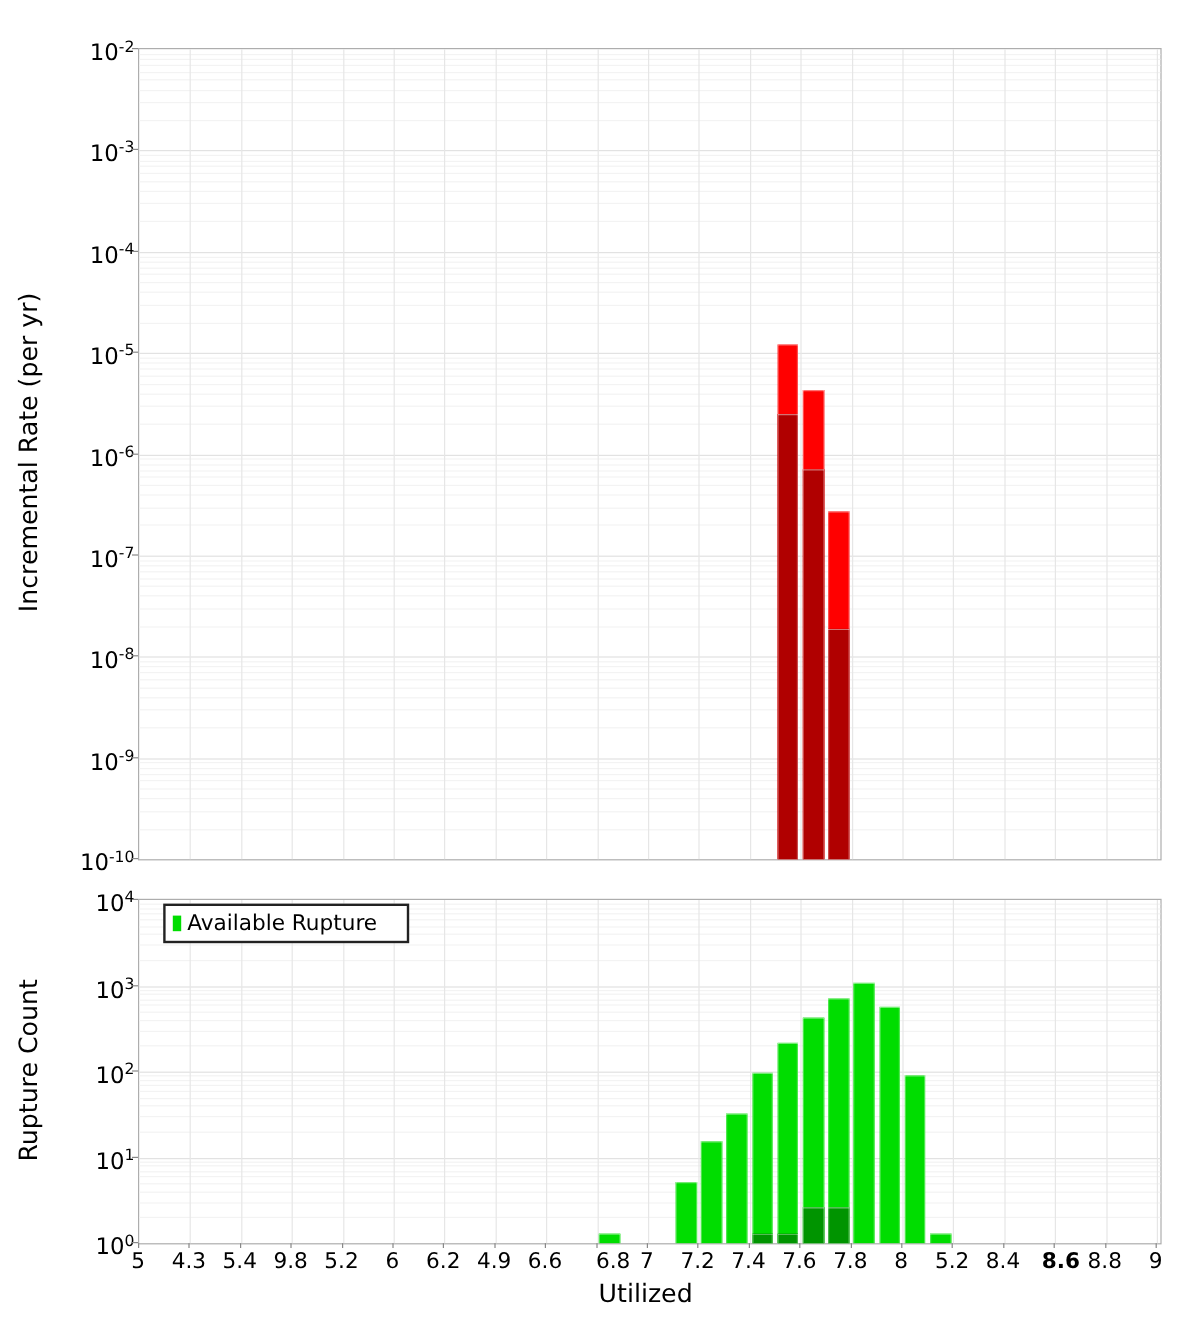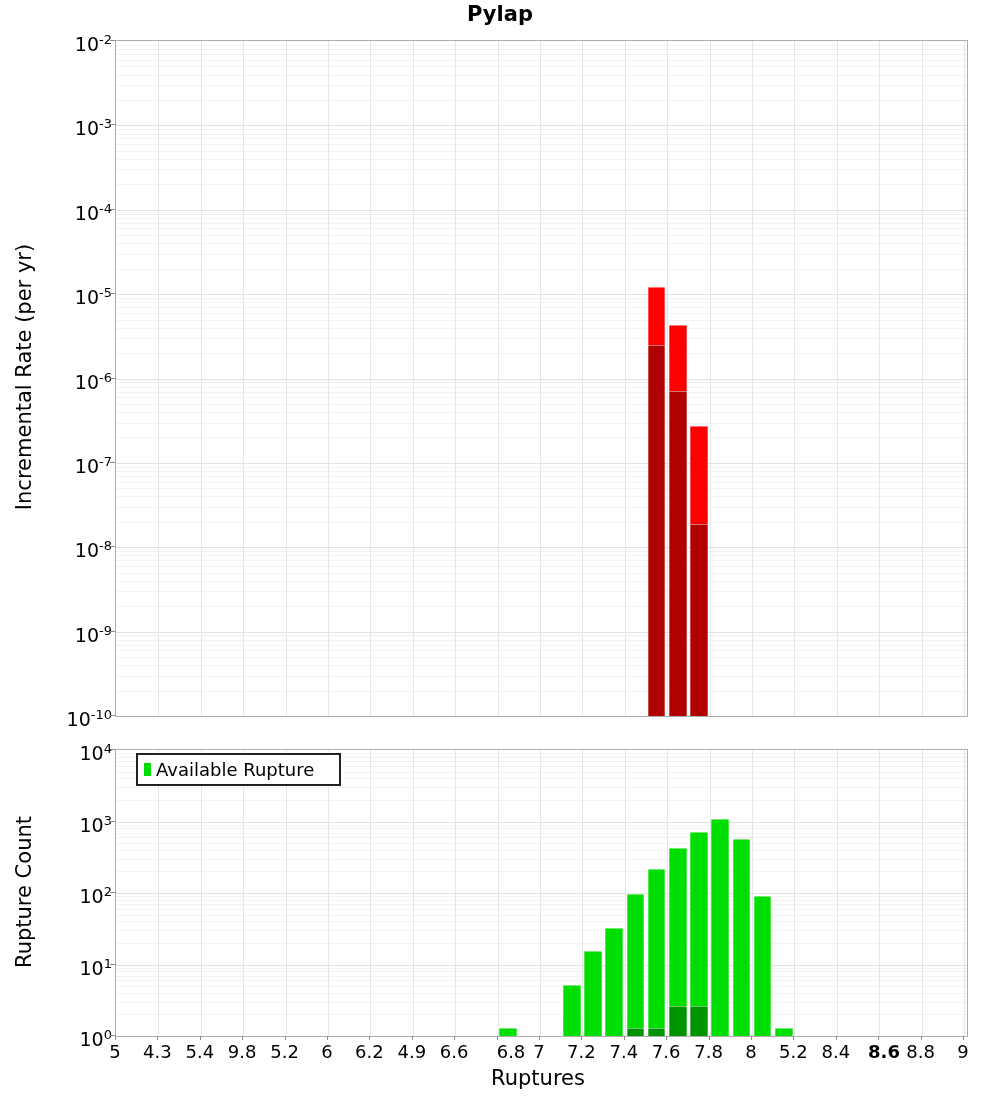--- a/index.html
+++ b/index.html
@@ -31,25 +31,24 @@
   .legend{position:absolute;background:#ffffff;border:2px solid #222;box-sizing:border-box;padding:1px 0;}
   #legend-top{left:796px;top:57px;width:147px;}
   #legend-bottom{left:136px;top:753px;width:205px;}
   .legend-row{display:flex;align-items:center;height:27px;padding:0 6px;font-size:18px;}
   .swatch{width:7px;height:13px;margin-right:5px;flex:0 0 auto;}
 </style>
 </head>
 <body>
 
 <div class="canvas" id="root">
-  <div class="chart-title">Pylap</div>
 
   <div class="axis-title ylabel" id="ylabel-top">Incremental Rate (per yr)</div>
   <div class="axis-title ylabel" id="ylabel-bottom">Rupture Count</div>
-  <div class="axis-title" id="xlabel">Ruptures</div>
+  <div class="axis-title" id="xlabel">Utilized</div>
 
   <div class="panel" id="panel-top">
       <div class="gridline-h minor" style="top: 649.601px;"></div>
       <div class="gridline-h minor" style="top: 634.743px;"></div>
       <div class="gridline-h minor" style="top: 624.201px;"></div>
       <div class="gridline-h minor" style="top: 616.024px;"></div>
       <div class="gridline-h minor" style="top: 609.343px;"></div>
       <div class="gridline-h minor" style="top: 603.695px;"></div>
       <div class="gridline-h minor" style="top: 598.802px;"></div>
       <div class="gridline-h minor" style="top: 594.486px;"></div>

